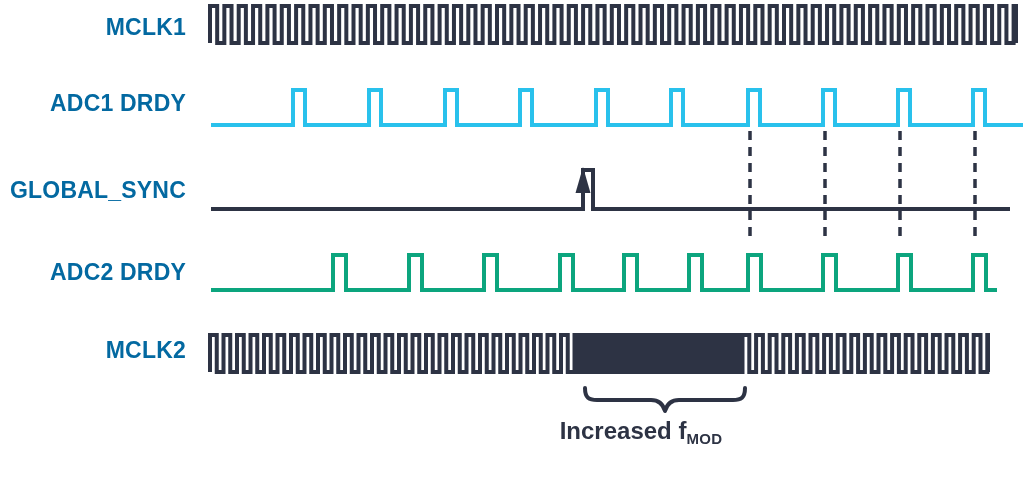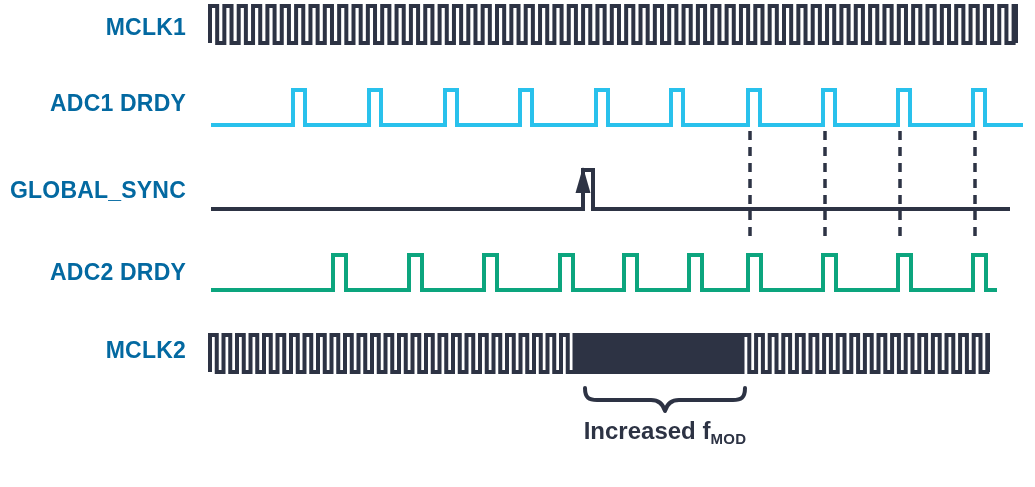--- a/index.html
+++ b/index.html
@@ -17,21 +17,21 @@
     font-weight:bold;
     font-size:23px;
     line-height:28px;
     color:#0369a1;
     letter-spacing:0.2px;
     white-space:nowrap;
   }
   #diagram-svg{position:absolute;left:0;top:0;}
   .annotation{
     position:absolute;
-    left:515px;top:416px;width:300px;
+    left:491px;top:416px;width:300px;
     text-align:center;
     font-weight:bold;
     font-size:24px;
     line-height:30px;
     color:#2d3344;
   }
   .annotation .sub{
     font-size:15px;
     position:relative;
     top:5px;

